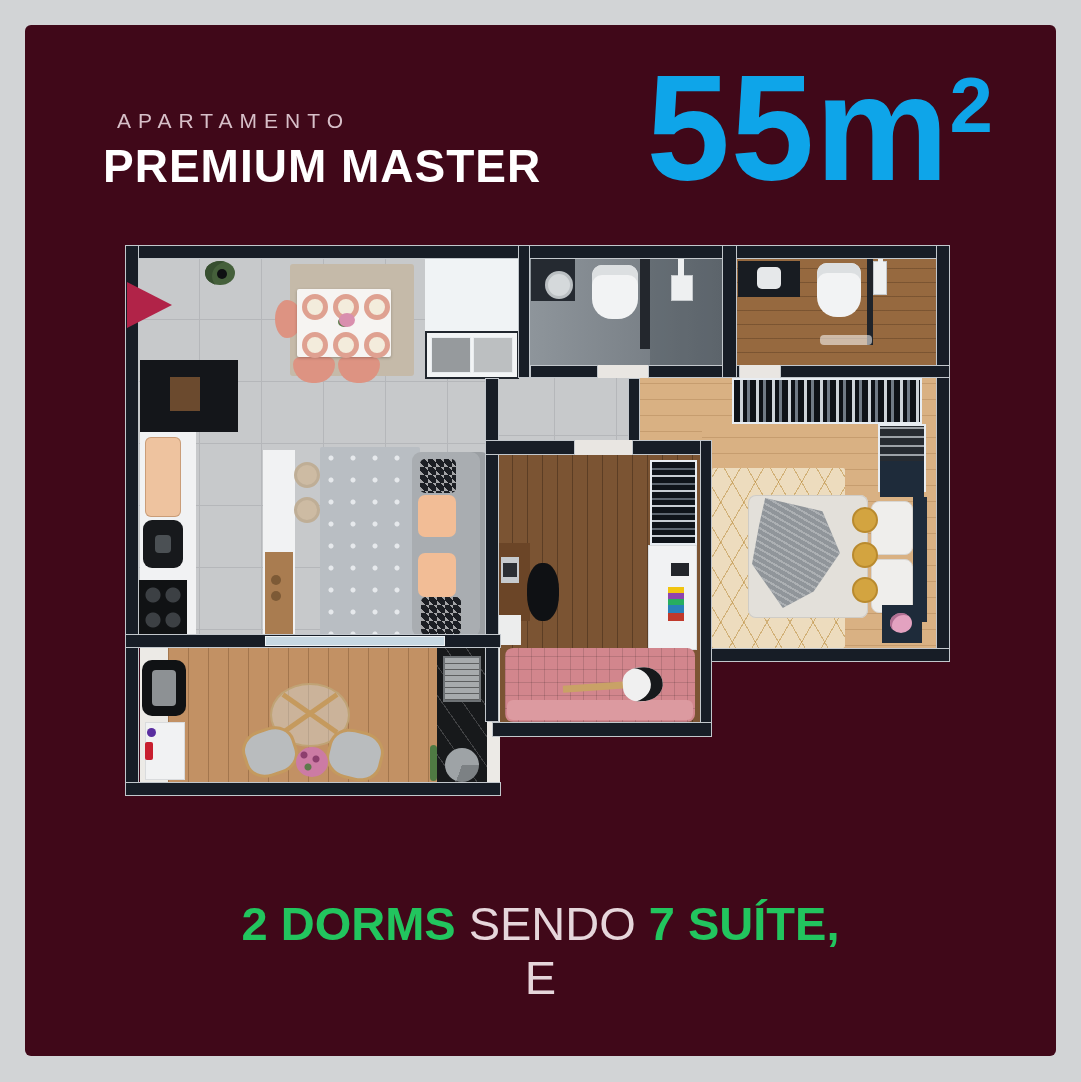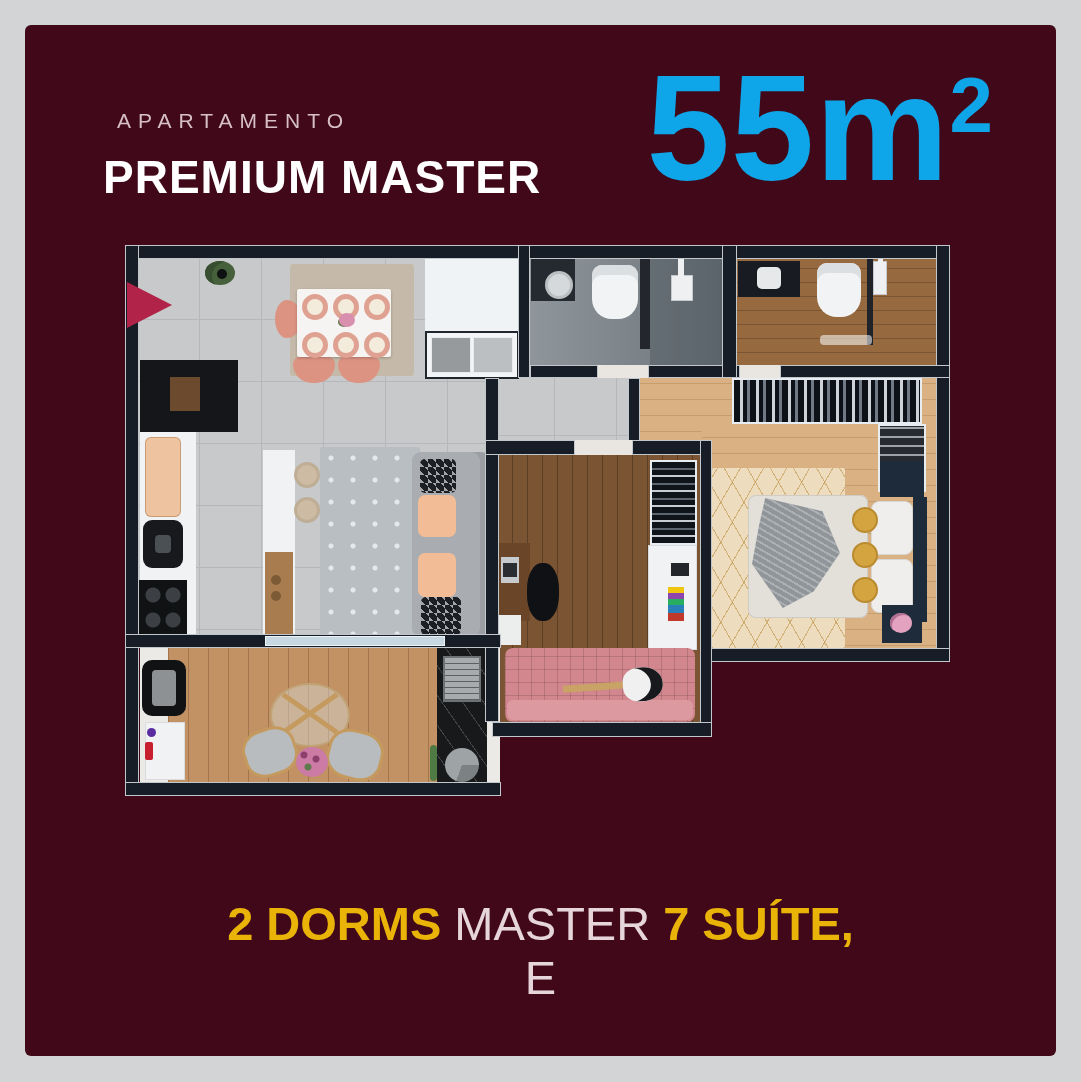--- a/index.html
+++ b/index.html
@@ -1,26 +1,26 @@
 <!DOCTYPE html>
 <html><head>
 <meta charset="utf-8">
 <style>
   html,body{margin:0;padding:0;}
   body{width:1081px;height:1082px;background:#d2d4d6;font-family:"Liberation Sans",sans-serif;position:relative;overflow:hidden;}
   .card{position:absolute;left:25px;top:25px;width:1031px;height:1031px;background:#400819;border-radius:6px;}
   
   .kicker{position:absolute;left:92px;top:84px;font-size:21px;letter-spacing:7px;color:#d7bfc8;font-weight:400;}
-  .title{position:absolute;left:78px;top:125px;font-size:46px;font-weight:700;color:#ffffff;letter-spacing:1px;}
+  .title{position:absolute;left:78px;top:114px;font-size:46px;font-weight:700;color:#ffffff;letter-spacing:1px;}
   .area{position:absolute;top:28px;right:62px;font-size:150px;font-weight:700;color:#0ea5e9;line-height:1;letter-spacing:1px;}
   .area .sup{font-size:52%;position:relative;top:-0.62em;font-weight:700;}
   
   .footer{position:absolute;left:0;top:872px;width:100%;color:#fff;}
   .fline{display:flex;gap:13px;justify-content:center;font-size:47px;line-height:1.14;}
-  .fb{font-weight:700;color:#eab308;}
+  .fb{font-weight:700;color:#22c55e;}
   .fr{font-weight:400;color:#e6d6db;}
   
   .plan{position:absolute;left:100px;top:220px;width:825px;height:552px;}
   .plan div{position:absolute;box-sizing:border-box;}
   .fl{border:0;}
   .tile{background-color:#c7c9cb;background-image:linear-gradient(#b5b7ba 1px,transparent 1px),linear-gradient(90deg,#b5b7ba 1px,transparent 1px);background-size:62px 62px;}
   .w{background:#171d26;border:1px solid rgba(238,243,246,0.8);}
   .thr{background:#e9e6e2;}
   .woodL{background-color:#d9b183;background-image:repeating-linear-gradient(0deg,rgba(130,85,40,0.22) 0 1px,transparent 1px 16px);}
   .woodM{background-color:#96693f;background-image:repeating-linear-gradient(0deg,rgba(40,22,8,0.25) 0 1px,transparent 1px 14px);}
@@ -177,21 +177,21 @@
     <div class="thr" style="left:473px;top:120px;width:50px;height:13px;"></div>
     <div class="thr" style="left:615px;top:120px;width:40px;height:13px;"></div>
     <div class="thr" style="left:450px;top:195px;width:57px;height:15px;"></div>
 
     <div style="left:2px;top:37px;width:0;height:0;border-top:23px solid transparent;border-bottom:23px solid transparent;border-left:45px solid #b12348;"></div>
   </div>
 
   <div class="footer">
     <div class="fline">
       <span class="fb">2 DORMS</span>
-      <span class="fr">MASTER</span>
+      <span class="fr">SENDO</span>
       <span class="fb">7 SUÍTE,</span>
     </div>
     <div class="fline">
       <span class="fr">E</span>
     </div>
   </div>
 
 </div>
 
 </body></html>

